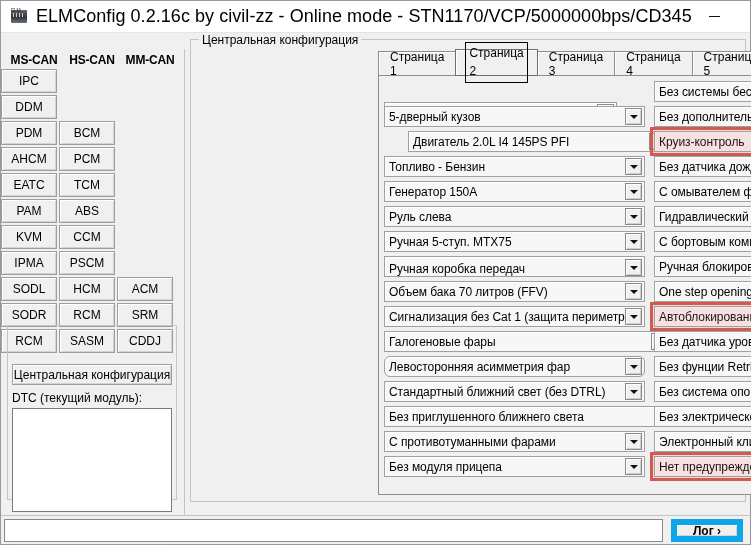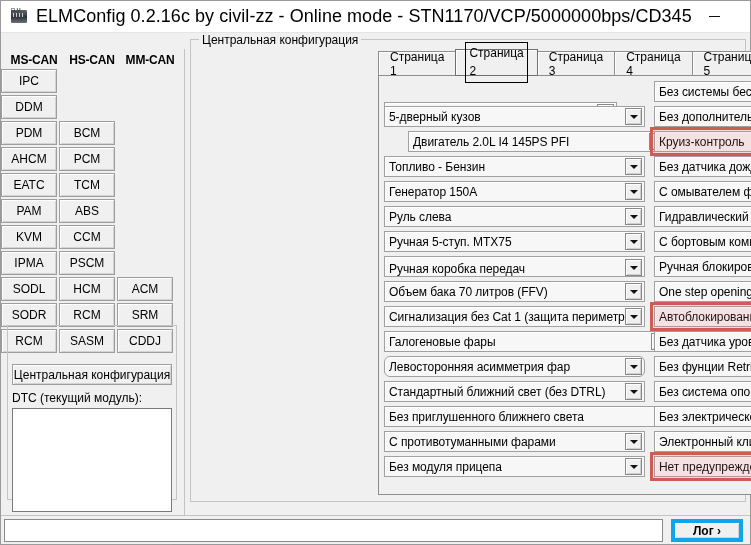--- a/index.html
+++ b/index.html
@@ -274,21 +274,21 @@
     position:absolute; left:3px; top:3px;
     width:659px; height:23px;
     background:#ffffff;
     border:1px solid #8a8a8a;
     box-sizing:border-box;
   }
   .logbtn {
     position:absolute; left:670px; top:3px;
     width:72px; height:23px;
     background:#f0f0f0;
-    border:4px solid #0ea5e9;
+    border:6px solid #0ea5e9;
     box-shadow: inset 1px 1px 0 #ffffff, inset -1px -1px 0 #d4d4d4;
     display:flex; align-items:center; justify-content:center;
     font-size:12px; font-weight:bold;
     box-sizing:border-box;
   }
 </style>
 </head>
 <body>
 
 <div class="window">

